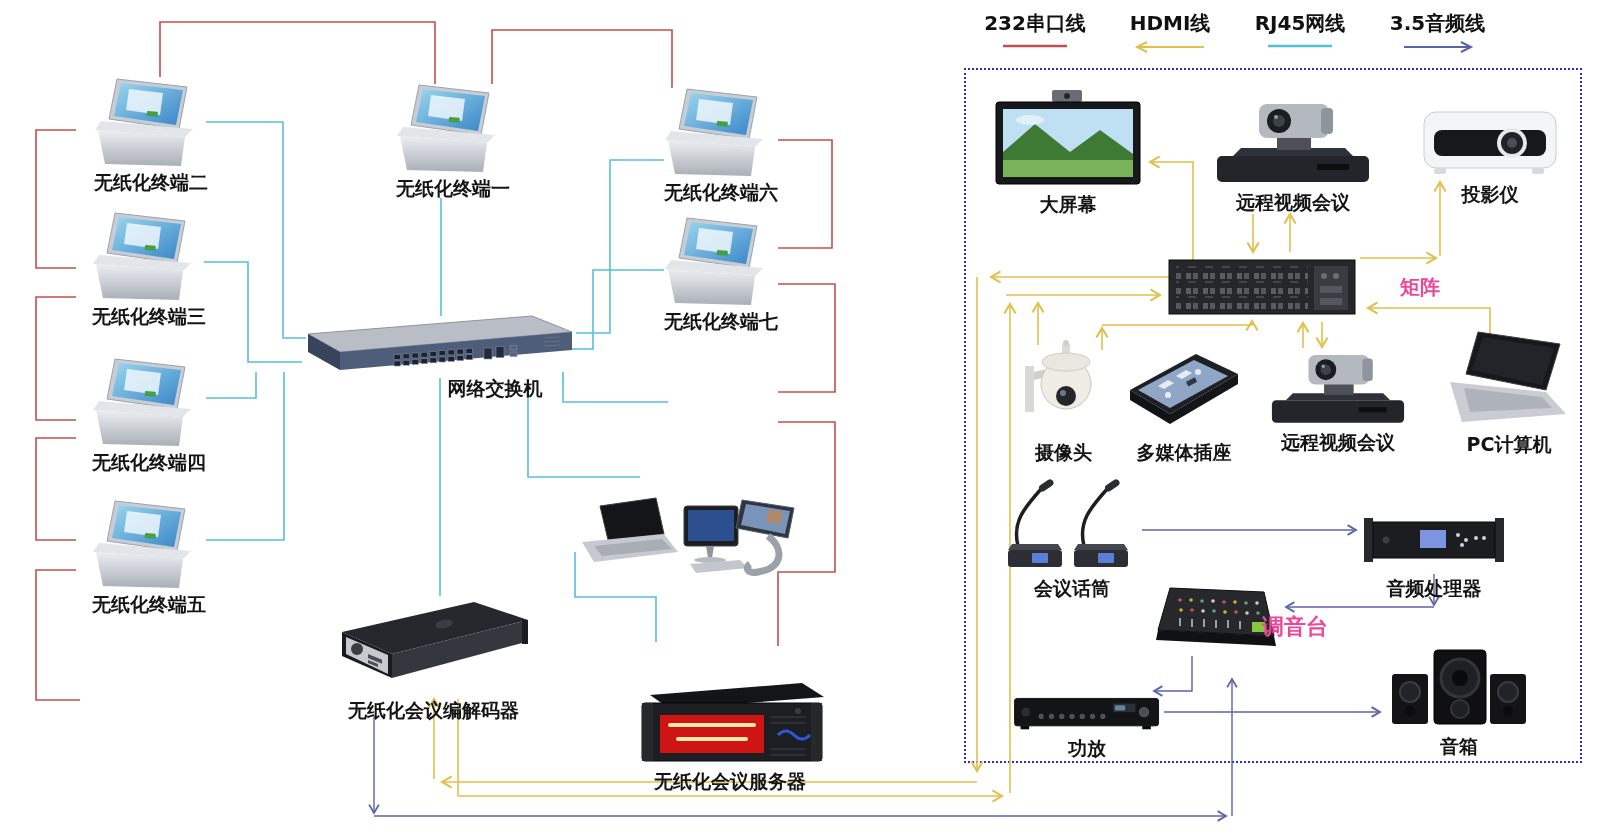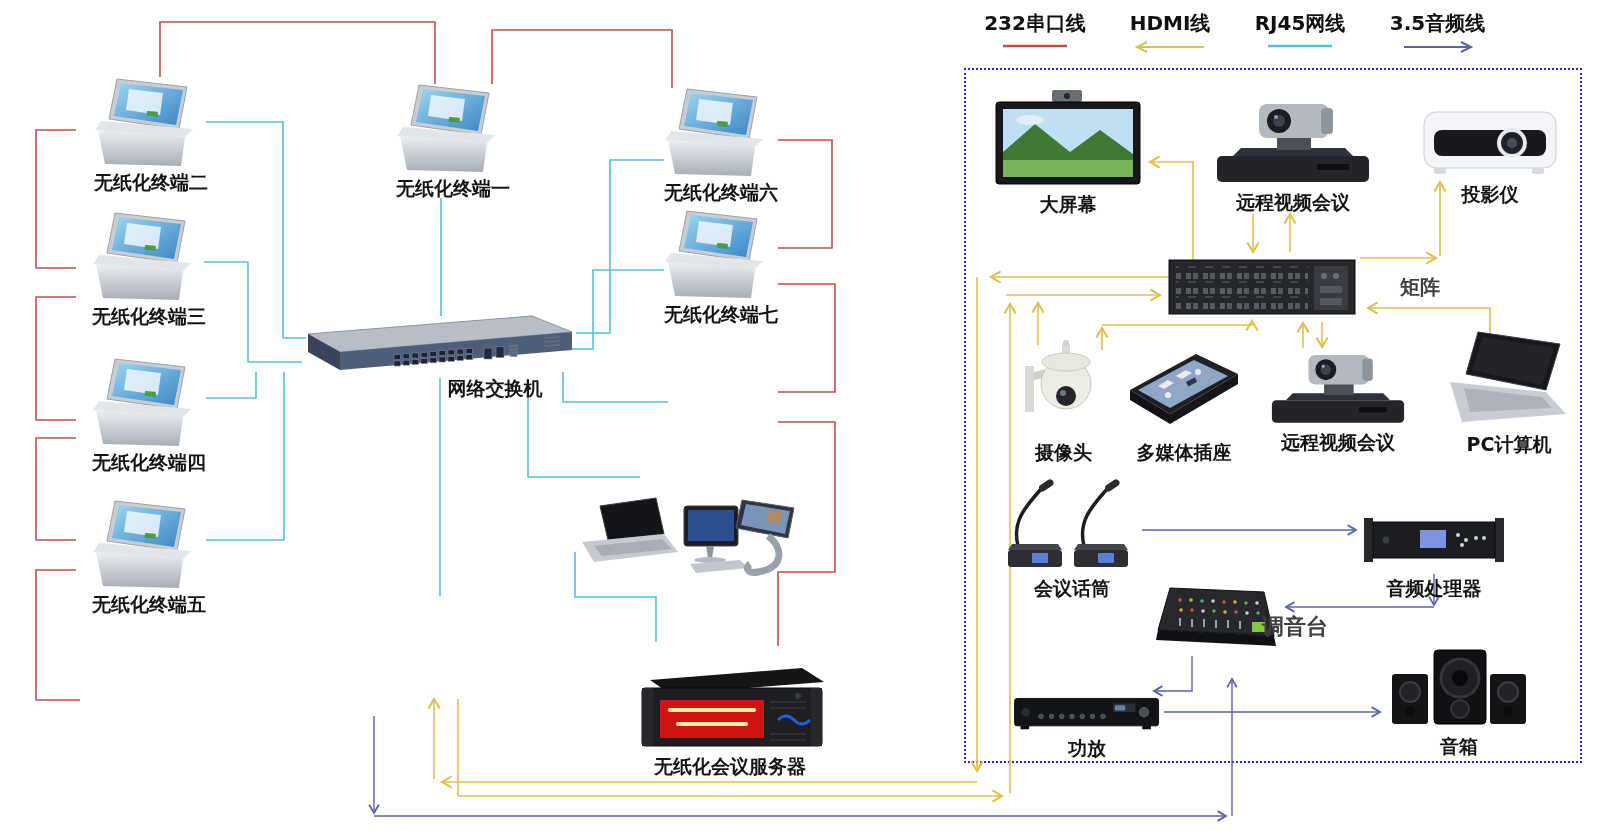--- a/index.html
+++ b/index.html
@@ -9,21 +9,21 @@
               border:2px dotted #2b2bc4;z-index:0;box-sizing:border-box}
   #wires{position:absolute;left:0;top:0;z-index:1;pointer-events:none}
   .st-serial polyline{fill:none;stroke:#c0504d;stroke-width:1.6}
   .st-rj45 polyline{fill:none;stroke:#55c0d8;stroke-width:1.6}
   .st-hdmi polyline{fill:none;stroke:#e0c04e;stroke-width:1.6}
   .st-audio polyline{fill:none;stroke:#5b63a8;stroke-width:1.4}
   .node{position:absolute;z-index:2}
   .node .art{display:block}
   .lbl{position:relative;margin-top:2px;font-weight:bold;font-size:19px;color:#141414;
        width:max-content;left:50%;transform:translateX(-50%);white-space:nowrap}
-  .flabel{position:absolute;z-index:3;font-weight:bold;font-size:20px;color:#404040;white-space:nowrap}
+  .flabel{position:absolute;z-index:3;font-weight:bold;font-size:20px;color:#ec4899;white-space:nowrap}
   .legend-item{position:absolute;text-align:center;z-index:2}
   .legend-item .lt{font-weight:bold;font-size:20px;color:#111;white-space:nowrap}
   .legend-item svg{display:block;margin:3px auto 0}
 </style>
 </head>
 <body>
 
 <div id="stage">
 
   <svg width="0" height="0" style="position:absolute">
@@ -196,21 +196,21 @@
     <svg class="art" width="112" height="92" viewBox="0 0 112 92">
       <polygon points="23,3 93,11 85,53 15,43" fill="#c7cdd4" stroke="#9aa2ab"></polygon>
       <polygon points="27,7 89,14 82,49 20,40" fill="url(#gScr)"></polygon>
       <polygon points="35,13 69,17 66,39 32,34" fill="#eef7fb" opacity="0.85"></polygon>
       <rect x="53" y="35" width="11" height="5" rx="1" fill="#43a047" transform="rotate(5 53 35)"></rect>
       <polygon points="7,45 99,53 91,61 1,54" fill="#e2e6ea"></polygon>
       <polygon points="4,54 91,61 87,90 11,88" fill="url(#gSlv)"></polygon>
     </svg>
     <div class="lbl">无纸化终端六</div>
   </div>
-  <div class="node" style="left:664px;top:208px">
+  <div class="node" style="left:664px;top:215px">
     <svg class="art" width="112" height="92" viewBox="0 0 112 92">
       <polygon points="23,3 93,11 85,53 15,43" fill="#c7cdd4" stroke="#9aa2ab"></polygon>
       <polygon points="27,7 89,14 82,49 20,40" fill="url(#gScr)"></polygon>
       <polygon points="35,13 69,17 66,39 32,34" fill="#eef7fb" opacity="0.85"></polygon>
       <rect x="53" y="35" width="11" height="5" rx="1" fill="#43a047" transform="rotate(5 53 35)"></rect>
       <polygon points="7,45 99,53 91,61 1,54" fill="#e2e6ea"></polygon>
       <polygon points="4,54 91,61 87,90 11,88" fill="url(#gSlv)"></polygon>
     </svg>
     <div class="lbl">无纸化终端七</div>
   </div>
@@ -264,22 +264,36 @@
       <ellipse cx="138" cy="64" rx="16" ry="3" fill="#b7bbc1"></ellipse>
       <polygon points="118,68 168,64 176,72 124,77" fill="#c3c7cd"></polygon>
       <polygon points="170,4 222,12 216,42 164,32" fill="#2e3440" stroke="#555d66"></polygon>
       <polygon points="174,8 218,15 213,38 169,29" fill="#7a93b8"></polygon>
       <rect x="196" y="14" width="14" height="12" fill="#b08968" transform="rotate(6 196 14)"></rect>
       <path d="M 196 40 C 212 52 212 72 186 76 C 176 78 172 72 178 68" stroke="#9aa1a9" stroke-width="7" fill="none"></path>
     </svg>
   </div>
 
 
-
-  <div class="node" style="left:630px;top:660px">
+  <div class="node" style="left:326px;top:596px">
+    <svg class="art" width="215" height="100" viewBox="0 0 215 100">
+      <polygon points="16,36 148,6 202,24 66,58" fill="#26282d"></polygon>
+      <ellipse cx="118" cy="28" rx="9" ry="4" fill="#3a3d43" transform="rotate(-12 118 28)"></ellipse>
+      <polygon points="66,58 202,24 200,46 66,82" fill="#34373d"></polygon>
+      <polygon points="16,36 66,58 66,82 16,60" fill="#191b1f"></polygon>
+      <polygon points="20,41 62,59 62,78 20,58" fill="#c6c9ce"></polygon>
+      <circle cx="31" cy="53" r="6" fill="#3a3d42"></circle>
+      <rect x="42" y="58" width="14" height="4" fill="#4a4d53" transform="skewY(22)" transform-origin="42 58"></rect>
+      <rect x="42" y="64" width="10" height="3" fill="#4a4d53" transform="skewY(22)" transform-origin="42 64"></rect>
+      <rect x="196" y="24" width="6" height="24" fill="#1b1d21"></rect>
+    </svg>
+    <div class="lbl">无纸化会议编解码器</div>
+  </div>
+
+  <div class="node" style="left:630px;top:675px">
     <svg class="art" width="200" height="92" viewBox="0 0 200 92">
       <polygon points="20,20 172,8 194,22 40,34" fill="#141517"></polygon>
       <rect x="12" y="28" width="180" height="58" rx="3" fill="#1c1e22" stroke="#060607"></rect>
       <rect x="12" y="28" width="11" height="58" fill="#26282c"></rect>
       <rect x="181" y="28" width="11" height="58" fill="#26282c"></rect>
       <rect x="30" y="40" width="104" height="38" fill="#cf1414"></rect>
       <g fill="#ffe9a8">
           <rect x="38" y="48" width="88" height="4" rx="2"></rect>
           <rect x="46" y="62" width="72" height="4" rx="2"></rect>
         </g>

